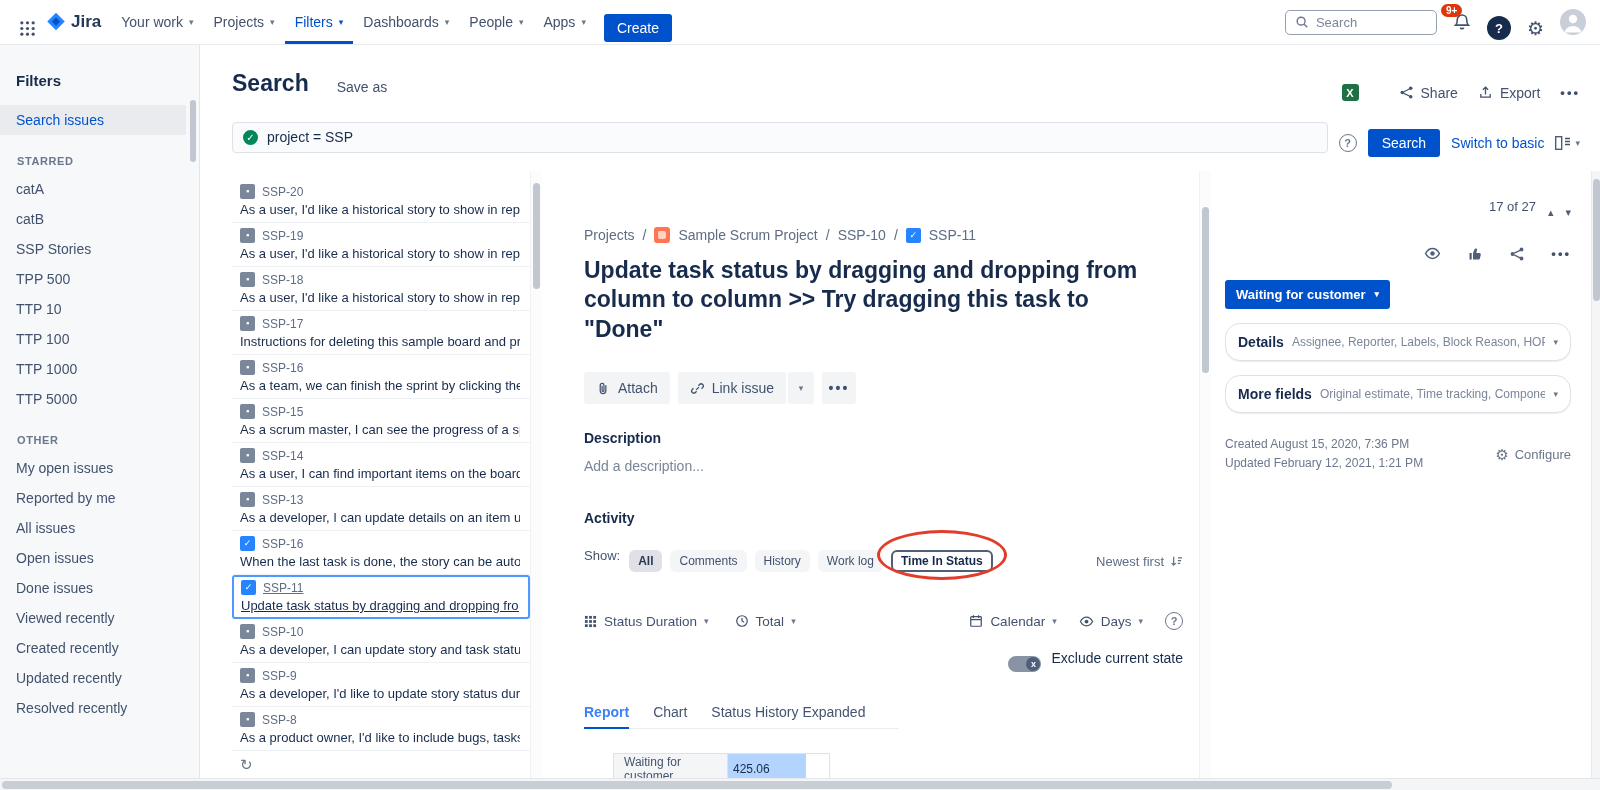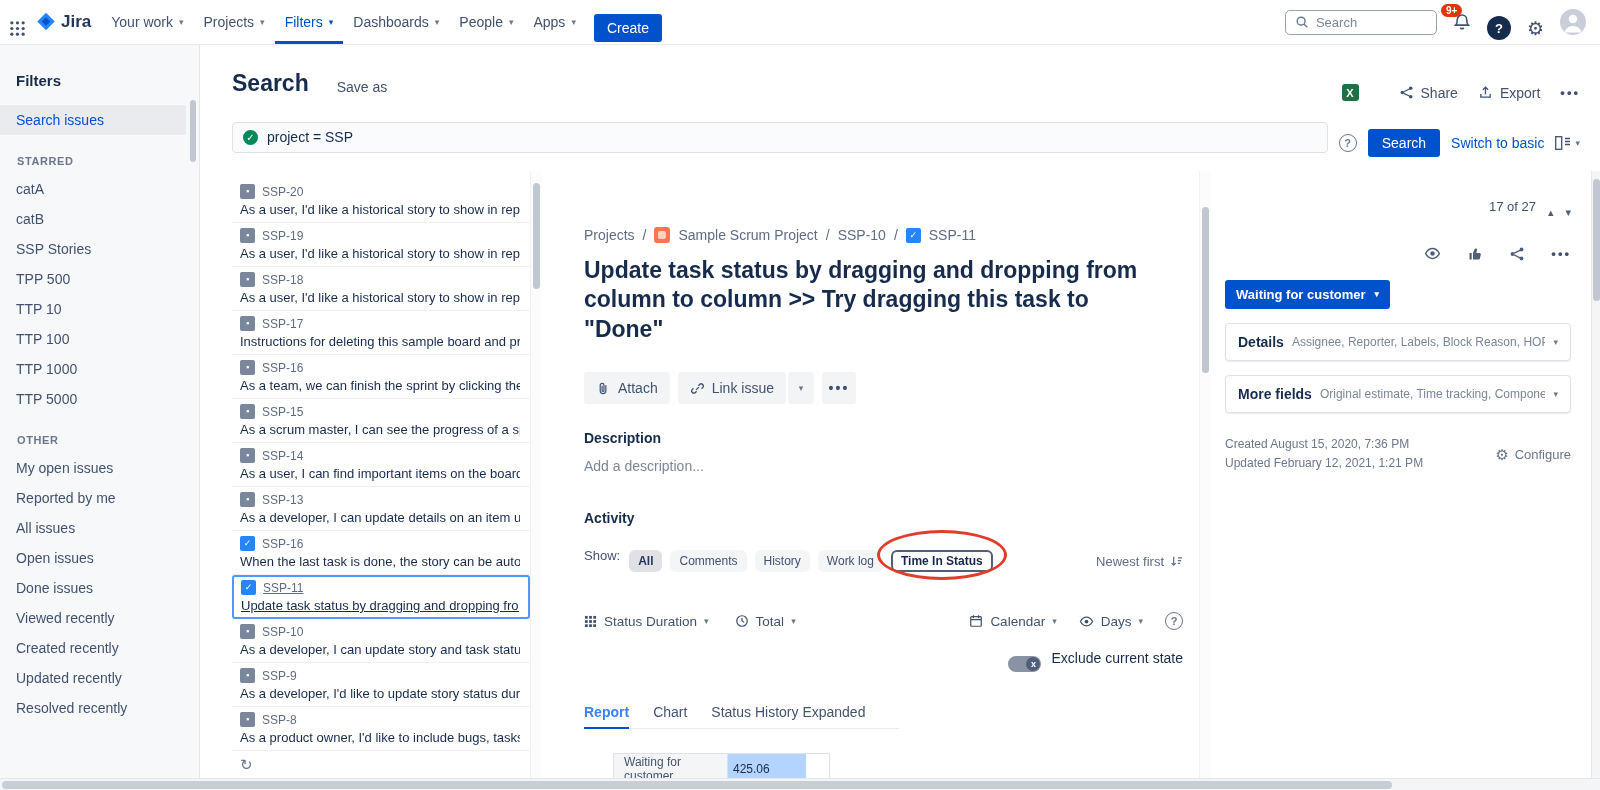--- a/index.html
+++ b/index.html
@@ -2,21 +2,21 @@
 <html><head>
 <meta charset="utf-8">
 <style>
   * { box-sizing: border-box; margin: 0; padding: 0; }
   html,body { width: 1600px; height: 790px; overflow: hidden; }
   body { font-family: "Liberation Sans", sans-serif; color: #172B4D; background: #fff; font-size: 14px; }
   button { font-family: inherit; font-size: inherit; border: none; background: none; color: inherit; cursor: pointer; margin-top: 12px; }
   input { font-family: inherit; }
 
   
-  .topnav { height: 44px; display: flex; align-items: center; padding: 0 14px 0 2px; background: #fff; box-shadow: 0 1px 0 #E8EAEE; position: relative; z-index: 10; }
+  .topnav { height: 44px; display: flex; align-items: center; padding: 0 14px 0 12px; background: #fff; box-shadow: 0 1px 0 #E8EAEE; position: relative; z-index: 10; }
   .appswitcher { width: 30px; height: 32px; display: flex; align-items: center; justify-content: center; border-radius: 4px; }
   .logo { display: flex; align-items: center; gap: 5px; padding: 0 10px 0 4px; font-size: 17px; font-weight: bold; color: #253858; }
   .nav-item { height: 44px; display: flex; align-items: center; gap: 6px; padding: 0 10px; font-size: 14px; color: #42526E; border-bottom: 3px solid transparent; border-top: 3px solid transparent; }
   .nav-item.active { color: #0052CC; border-bottom-color: #0052CC; }
   .chev { font-size: 9px; color: #6B778C; line-height: 1; }
   .nav-item.active .chev { color: #0052CC; }
   .create-btn { background: #0052CC; color: #fff; font-size: 14px; padding: 6px 13px; border-radius: 3px; margin-left: 8px; }
   .topnav-right { margin-left: auto; display: flex; align-items: center; gap: 16px; }
   .nav-search { display: flex; align-items: center; gap: 7px; border: 1.5px solid #97A0AF; border-radius: 5px; padding: 4px 9px; width: 152px; background: #fff; }
   .nav-search input { border: none; outline: none; width: 100px; font-size: 13px; color: #42526E; }
@@ -135,21 +135,21 @@
   .bar { position: absolute; left: 0; top: 0; bottom: 0; background: #B3D4FF; }
   .val { position: relative; z-index: 1; padding-left: 5px; color: #172B4D; }
 
   
   .right { width: 380px; flex: none; padding: 24px 20px 0 14px; }
   .pager-row { display: flex; justify-content: flex-end; align-items: center; gap: 12px; color: #42526E; font-size: 13px; }
   .pager-chev { font-size: 11px; color: #505F79; line-height: 1; }
   .icons-row { display: flex; justify-content: flex-end; align-items: center; gap: 26px; margin-top: 15px; color: #505F79; }
   .status-btn { margin-top: 18px; display: inline-flex; align-items: center; gap: 9px; background: #0052CC; color: #fff; font-size: 13px; font-weight: bold; padding: 7px 11px; border-radius: 3px; }
   .status-btn .chev { color: #fff; }
-  .field-box { margin-top: 14px; border: 1px solid #DFE1E6; border-radius: 4px; display: flex; align-items: center; gap: 8px; padding: 10px 12px; box-shadow: 0 1px 1px rgba(9,30,66,0.08); background: #fff; cursor: pointer; }
+  .field-box { margin-top: 14px; border: 1px solid #DFE1E6; border-radius: 15px; display: flex; align-items: center; gap: 8px; padding: 10px 12px; box-shadow: 0 1px 1px rgba(9,30,66,0.08); background: #fff; cursor: pointer; }
   .fb-title { font-size: 14px; font-weight: bold; color: #172B4D; white-space: nowrap; }
   .fb-summary { font-size: 12px; color: #7A869A; white-space: nowrap; overflow: hidden; flex: 1; }
   .meta-row { display: flex; justify-content: space-between; margin-top: 22px; }
   .meta-lines { font-size: 12px; color: #6B778C; line-height: 19px; }
   .configure { display: flex; align-items: flex-start; gap: 6px; color: #6B778C; font-size: 13px; }
   .configure .gear { font-size: 15px; color: #6B778C; }
 
   .page-vscroll { width: 9px; flex: none; background: #F4F5F7; border-left: 1px solid #E8EAEE; position: relative; }
 
   

